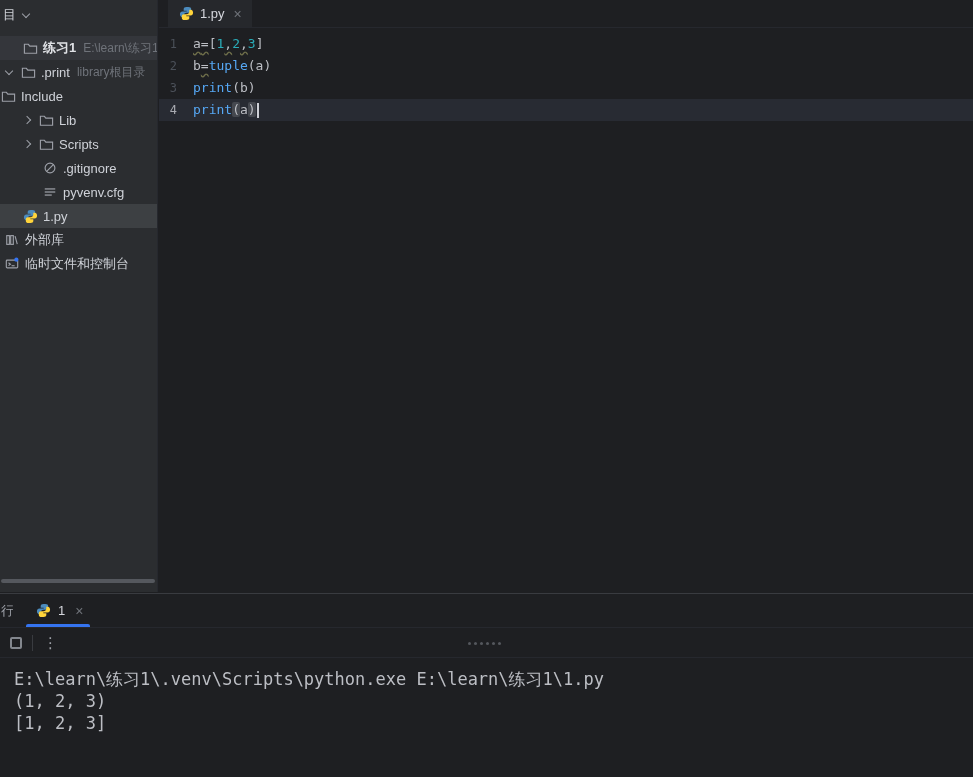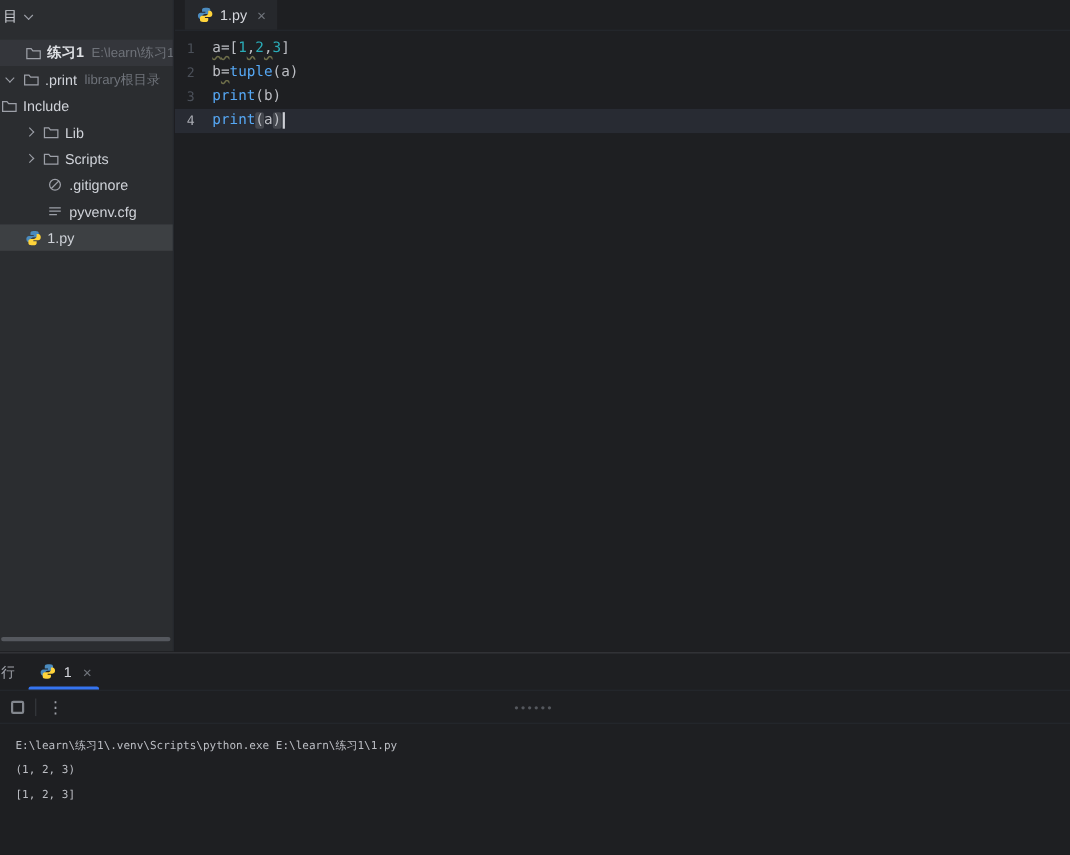--- a/index.html
+++ b/index.html
@@ -66,21 +66,21 @@
   .run-toolbar { height:31px; border-top:1px solid #26282e; border-bottom:1px solid #26282e;
                  display:flex; align-items:center; padding-left:10px; position:relative; }
   .stop-icon { width:12px; height:12px; border:2px solid #83878e; border-radius:2px; }
   .tb-sep { width:1px; height:16px; background:#393b40; margin:0 10px; }
   .kebab { color:#9da0a8; font-size:15px; font-family:"DejaVu Sans",sans-serif; }
   .drag-dots { position:absolute; left:468px; top:14px; width:3px; height:3px;
                border-radius:50%; background:#54575d;
                box-shadow:6px 0 0 #54575d,12px 0 0 #54575d,18px 0 0 #54575d,
                           24px 0 0 #54575d,30px 0 0 #54575d; }
   .console { padding:10px 0 0 14px; font-family:"DejaVu Sans Mono","Liberation Mono",monospace;
-             font-size:10px; line-height:22px; color:#bcbec4; }
+             font-size:17px; line-height:22px; color:#bcbec4; }
   .console-line { min-height:22px; white-space:pre; }
 </style>
 </head>
 <body>
 
 <div class="app">
 
   <aside class="sidebar">
     <div class="pp-header">
       <span>目</span>
@@ -165,21 +165,46 @@
       <div class="tree-row sel" style="padding-left:22px">
         <span class="icon">
           <svg width="15" height="15" viewBox="0 0 16 16">
               <path fill="#4B8BBE" d="M8 1C6 1 5 1.9 5 3.1V5h3.2v.9H3.6C2 5.9 1 7.2 1 8.9S2 12 3.6 12H5v-1.9C5 8.5 6.4 7.2 8 7.2h2.9c1.1 0 2.1-1 2.1-2.1V3.1C13 1.9 12 1 10 1H8z"></path>
               <path fill="#FFD43B" d="M8 15c2 0 3-.9 3-2.1V11H7.8v-.9h4.6C14 10.1 15 8.8 15 7.1S14 4 12.4 4H11v1.9c0 1.6-1.4 2.9-3 2.9H5.1C4 8.8 3 9.8 3 10.9v1.9C3 14.1 4 15 6 15h2z"></path>
             </svg>
         </span>
         <span class="lbl">1.py</span>
       </div>
 
-
+      <div class="tree-row" style="padding-left:4px">
+        <span class="icon">
+          <svg width="14" height="14" viewBox="0 0 16 16">
+              <g stroke="#9DA0A8" stroke-width="1.3" fill="none">
+                <rect x="2" y="3" width="3" height="10"></rect>
+                <rect x="6.5" y="3" width="3" height="10"></rect>
+                <line x1="11.5" y1="3.5" x2="14" y2="12.8"></line>
+              </g>
+            </svg>
+        </span>
+        <span class="lbl">外部库</span>
+      </div>
+
+      <div class="tree-row" style="padding-left:4px">
+        <span class="icon">
+          <svg width="14" height="14" viewBox="0 0 16 16">
+              <g stroke="#9DA0A8" stroke-width="1.3" fill="none">
+                <rect x="1.5" y="3.5" width="13" height="9" rx="1"></rect>
+                <path d="M4 6.5l2.2 1.7L4 9.9"></path>
+                <line x1="7.5" y1="10" x2="11" y2="10"></line>
+              </g>
+              <circle cx="13" cy="3" r="2.4" fill="#3574F0"></circle>
+            </svg>
+        </span>
+        <span class="lbl">临时文件和控制台</span>
+      </div>
 
     </div>
 
     <div class="hscroll"></div>
   </aside>
 
   <main class="editor-area">
     <div class="tabbar">
       <div class="etab">
         <span class="icon" style="margin-right:0">

